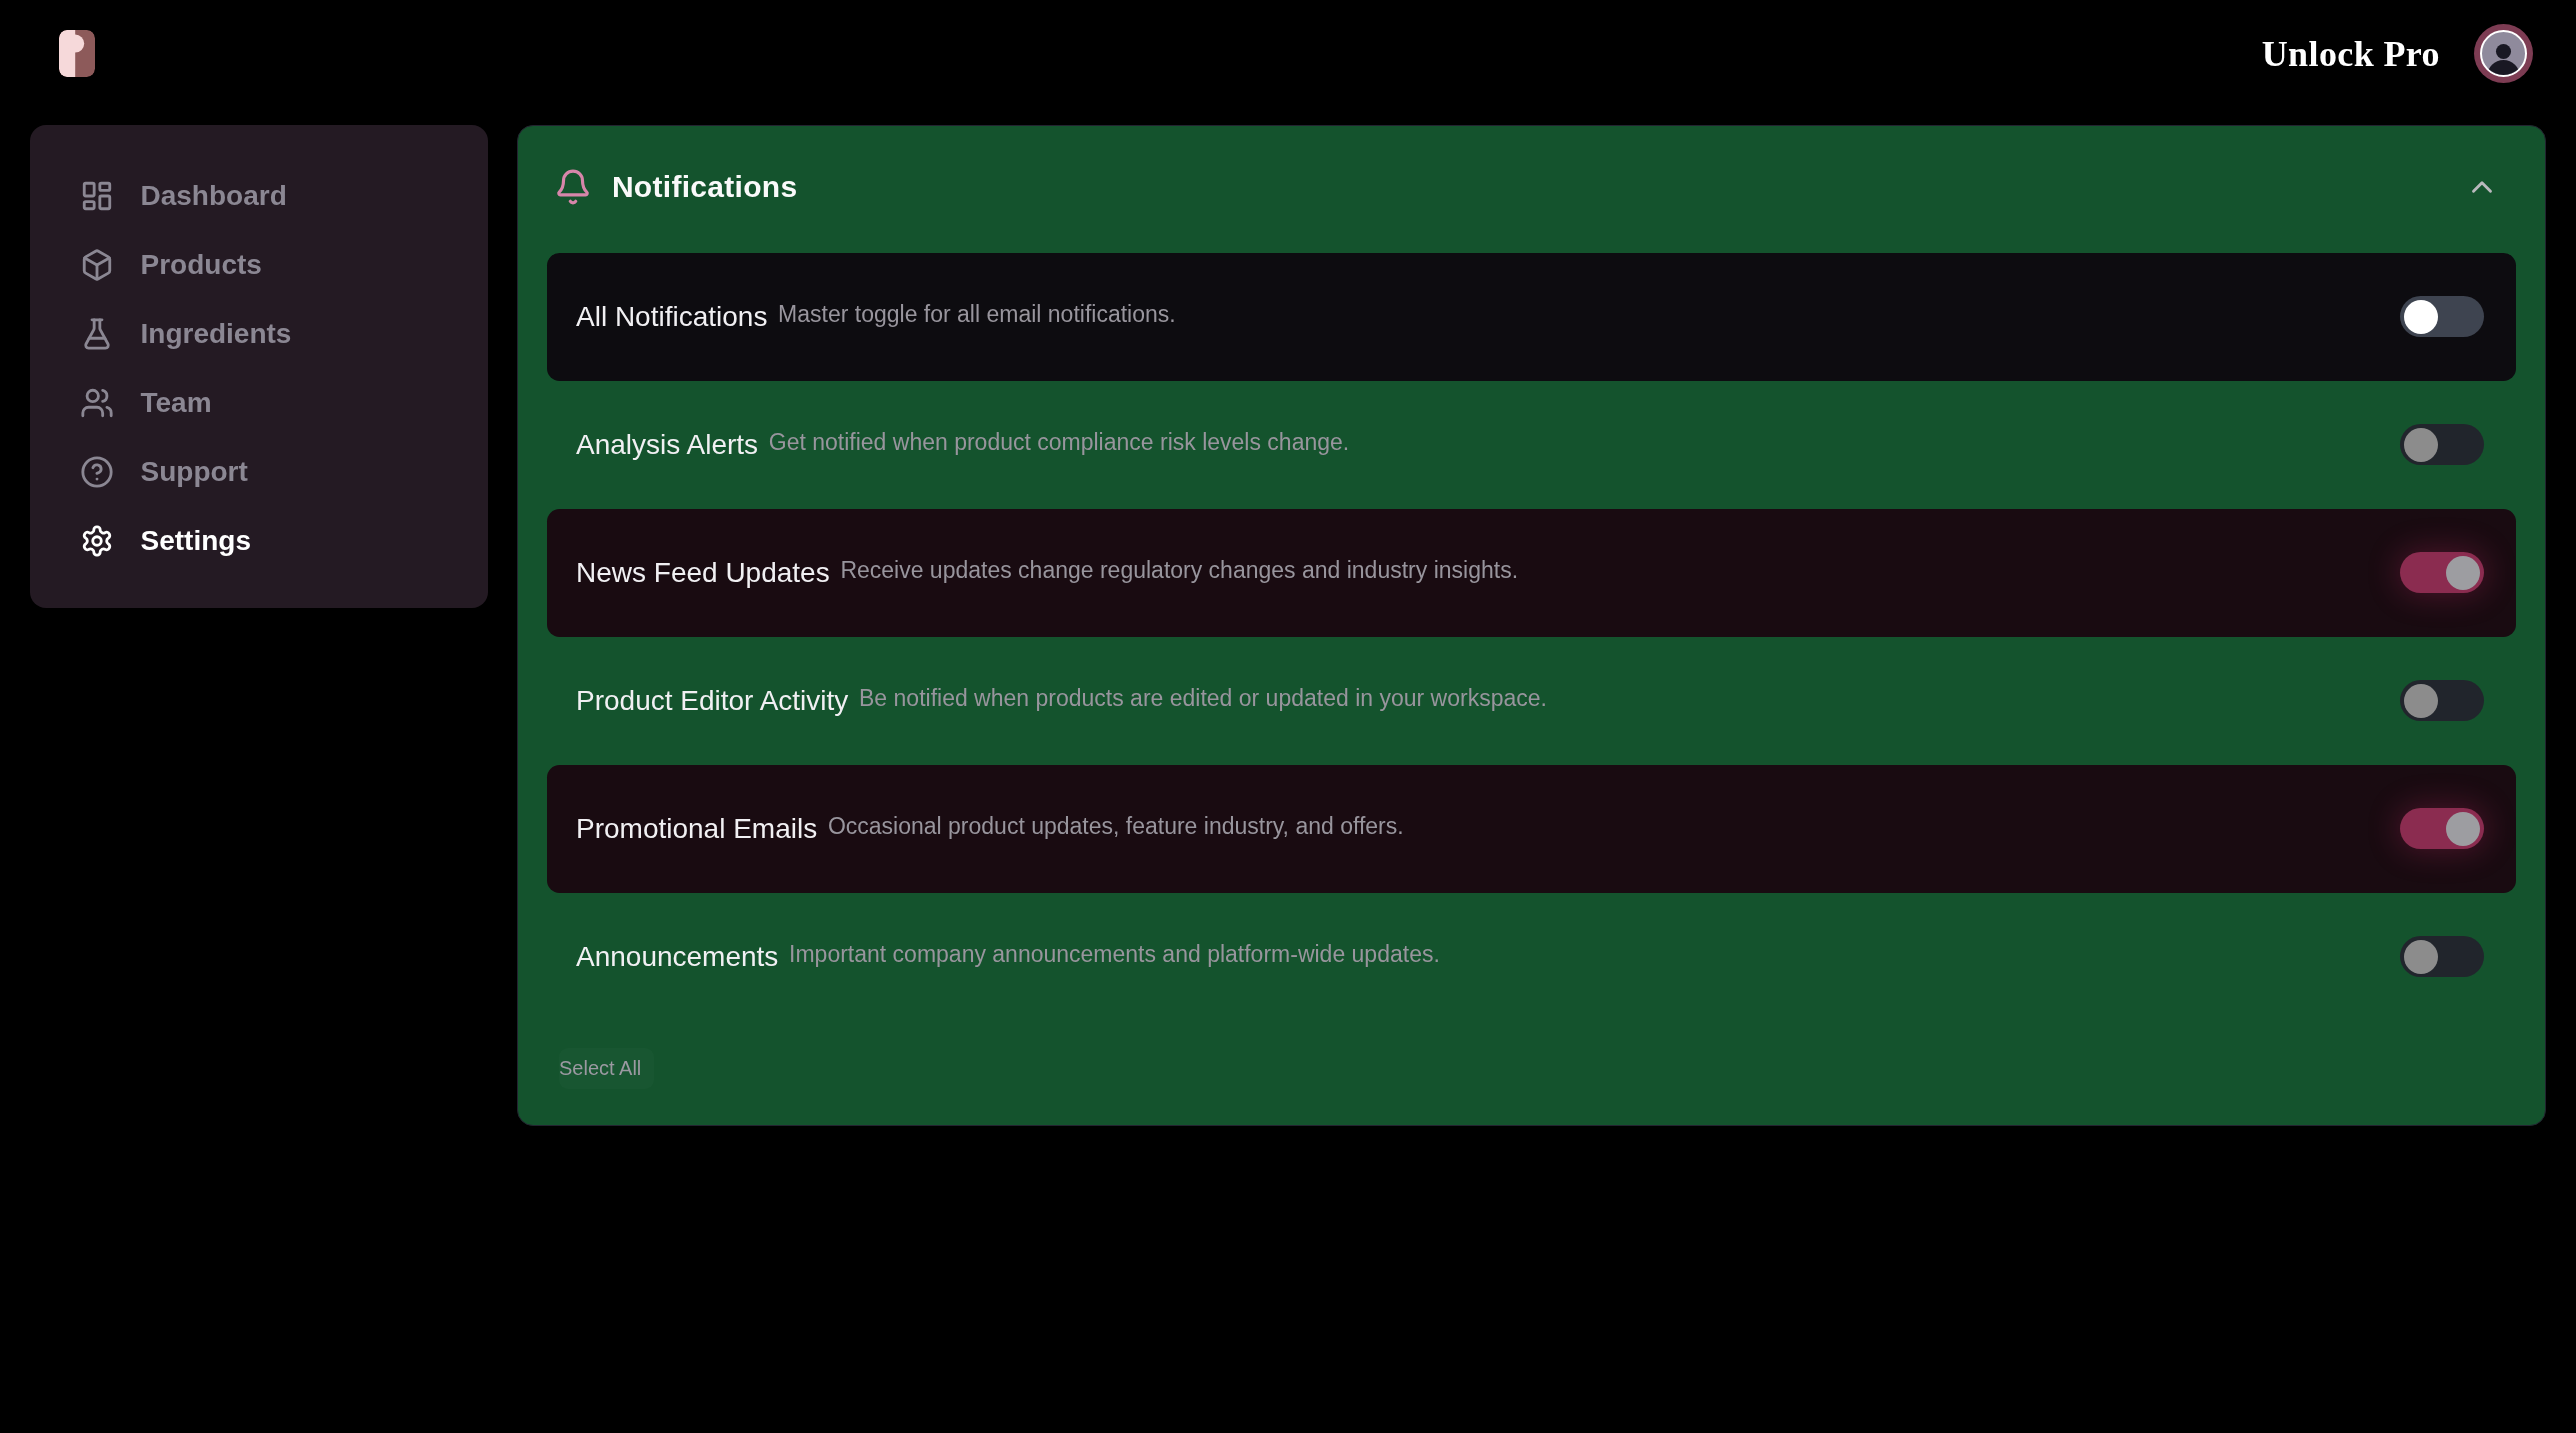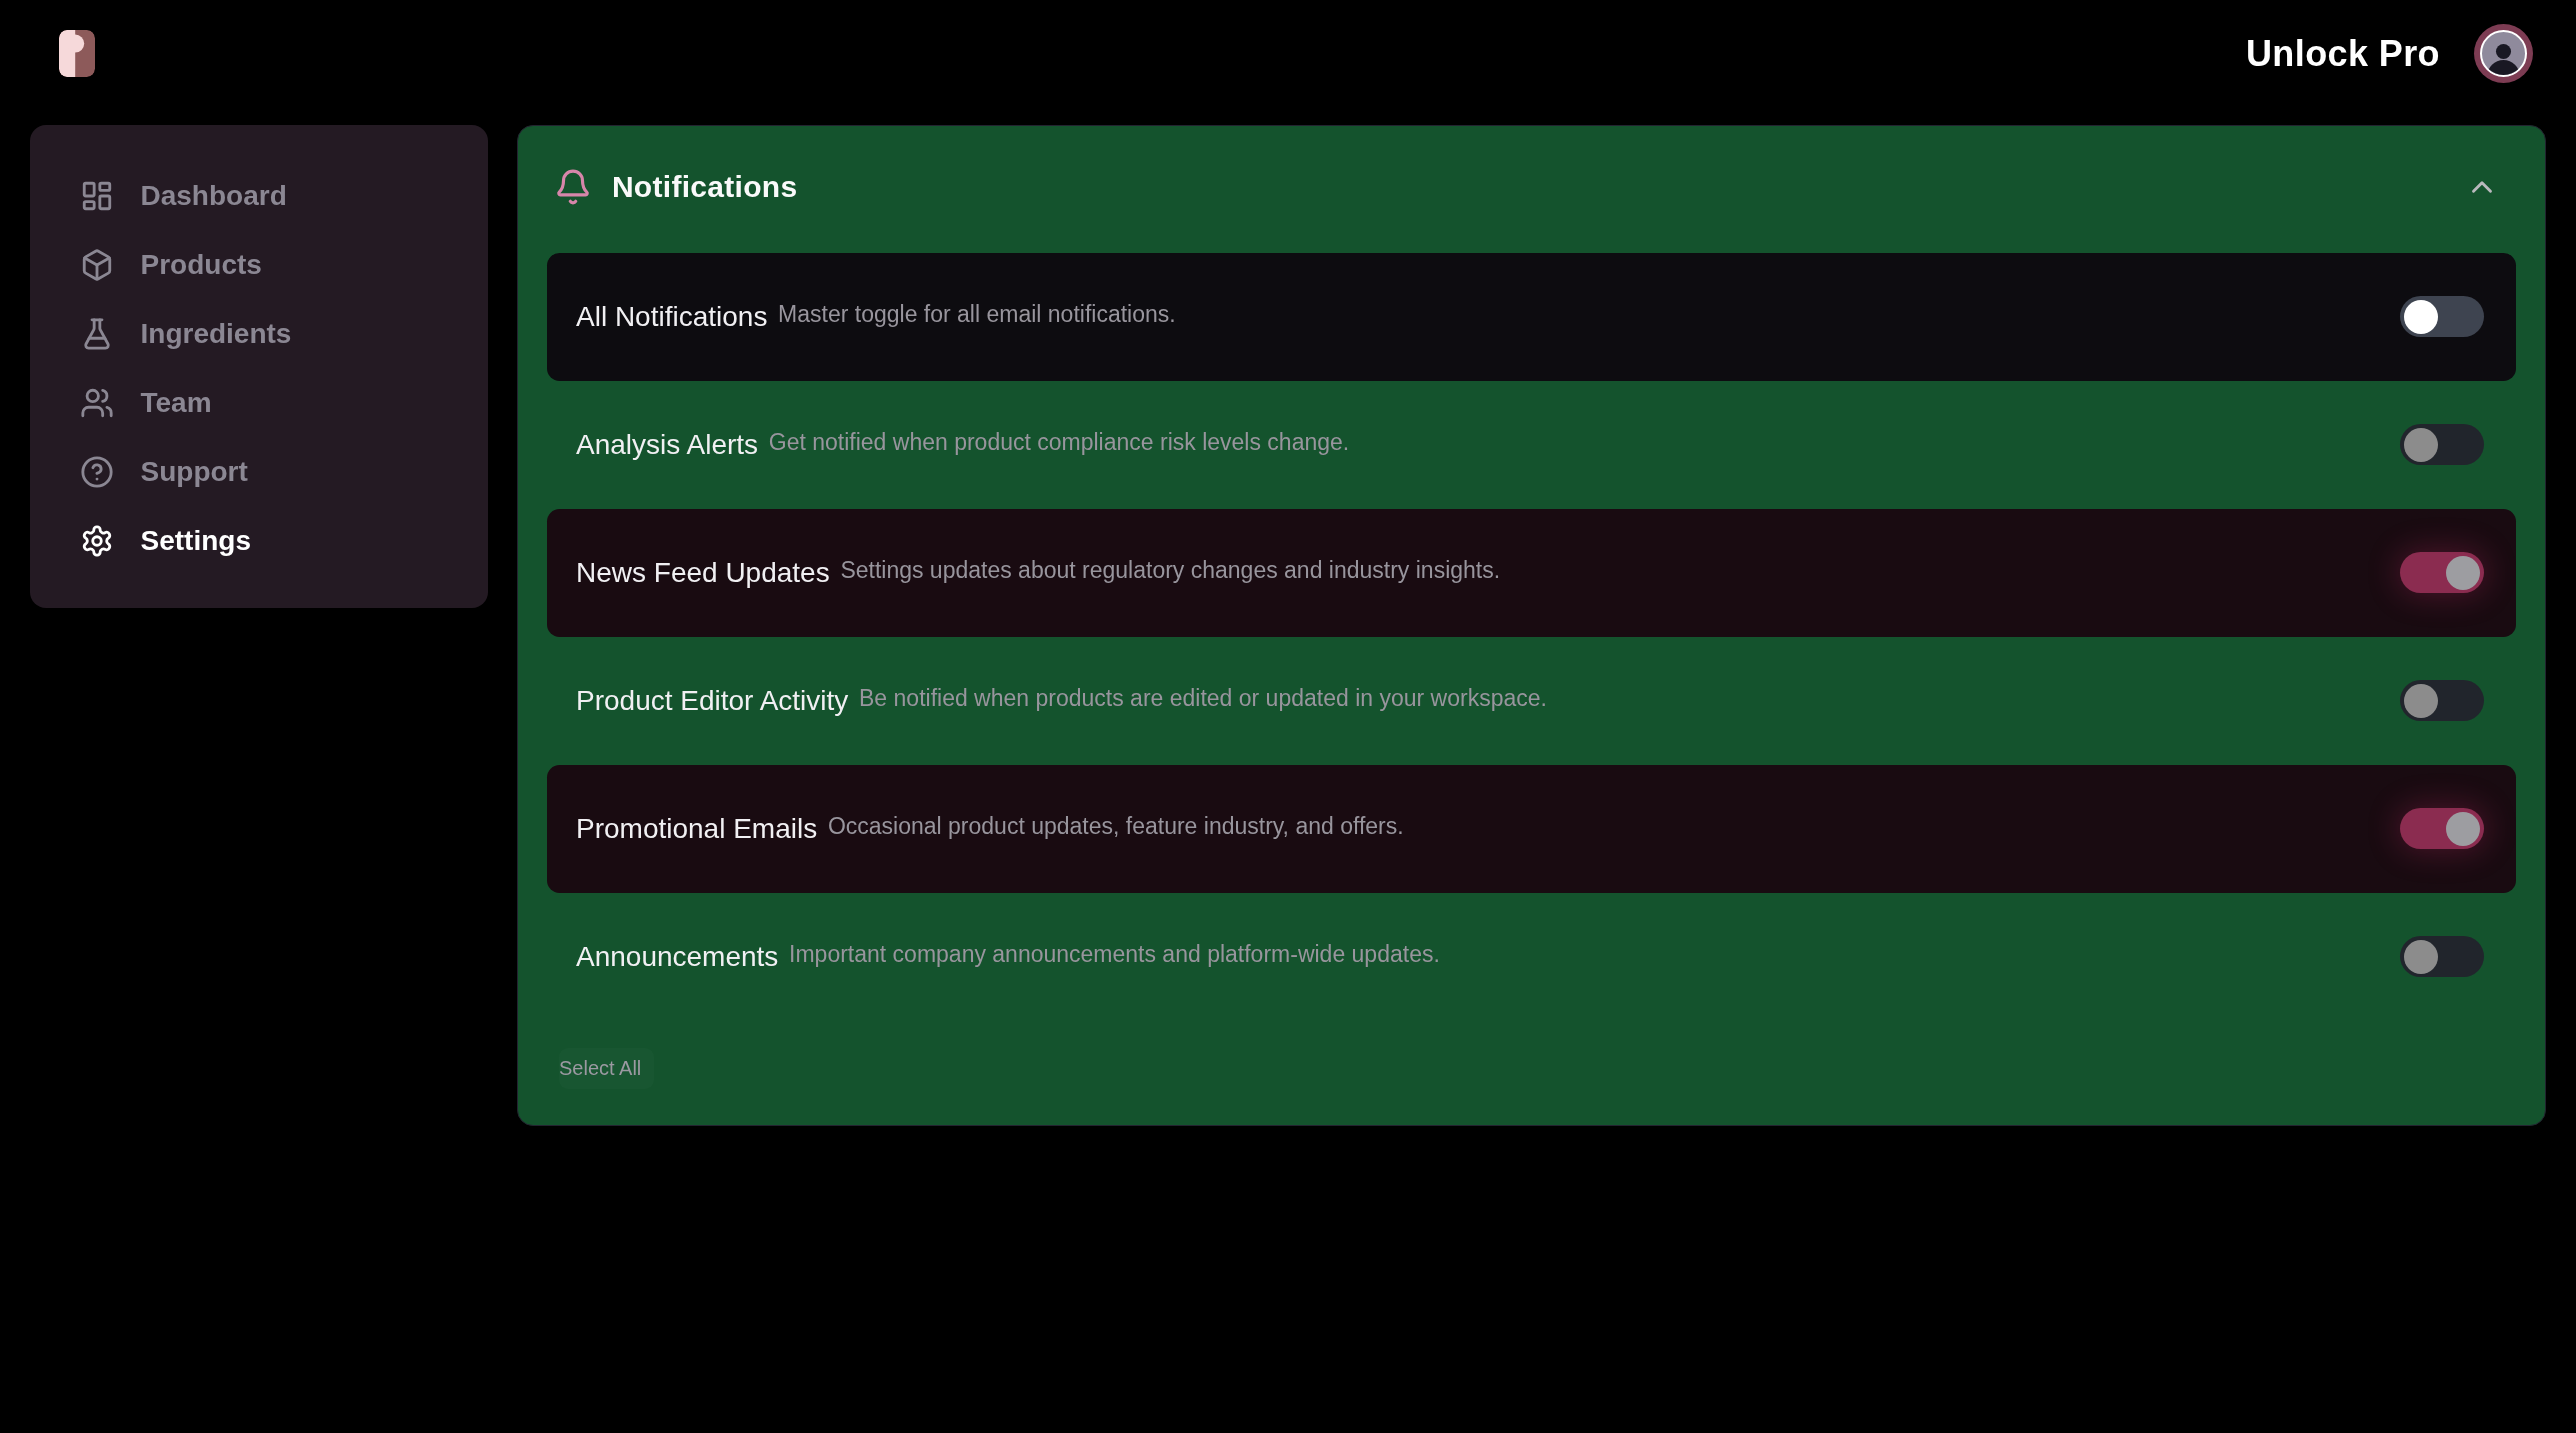--- a/index.html
+++ b/index.html
@@ -8,21 +8,21 @@
     width:2576px; height:1434px; overflow:hidden; position:relative;
     font-family:"Liberation Sans","DejaVu Sans",sans-serif;
     -webkit-font-smoothing:antialiased;
   }
 
   
   .topbar { height:107px; display:flex; align-items:center; justify-content:space-between;
             padding:0 43px 0 59px; background:#000; }
   .logo { width:36px; height:47px; border-radius:8px; overflow:hidden; display:block; }
   .topbar-right { display:flex; align-items:center; gap:34px; }
-  .unlock-pro { color:#fff; font-size:36px; font-weight:700; letter-spacing:0.4px; cursor:pointer; }
+  .unlock-pro { color:#fff; font-size:36px; font-weight:700; letter-spacing:0.4px; cursor:pointer;font-family:Liberation Serif, serif; }
   .avatar { width:59px; height:59px; border-radius:50%; background:#7d3c53;
             display:grid; place-items:center; cursor:pointer; }
   .avatar-inner { width:47px; height:47px; border-radius:50%; border:2.7px solid #fff;
                   background:#8f8a9c; overflow:hidden; display:grid; place-items:center; }
   .avatar-inner svg { width:41px; height:41px; margin-top:5.4px; }
 
   
   .sidebar { position:absolute; left:29.5px; top:125px; width:458px; height:483px;
              background:#241a23; border-radius:16px; padding:36px 0; }
   .nav-item { height:69px; display:flex; align-items:center; gap:27px; padding-left:50px;
@@ -170,21 +170,21 @@
         <span class="row-title">Analysis Alerts</span>
         <span class="row-desc">Get notified when product compliance risk levels change.</span>
       </div>
       <span class="toggle">
           <span class="knob"></span>
         </span>
     </div>
     <div class="row on">
       <div class="row-texts">
         <span class="row-title">News Feed Updates</span>
-        <span class="row-desc">Settings updates about regulatory changes and industry insights.</span>
+        <span class="row-desc">Receive updates change regulatory changes and industry insights.</span>
       </div>
       <span class="toggle">
           <span class="knob"></span>
         </span>
     </div>
     <div class="row">
       <div class="row-texts">
         <span class="row-title">Product Editor Activity</span>
         <span class="row-desc">Be notified when products are edited or updated in your workspace.</span>
       </div>

